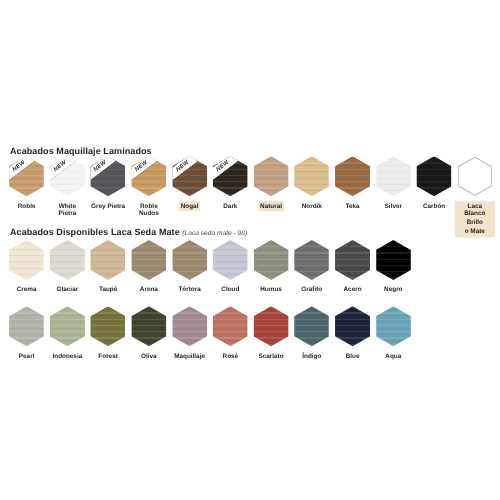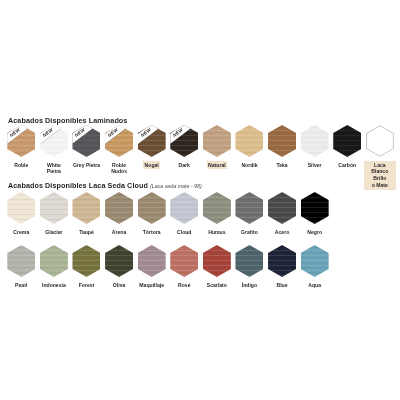--- a/index.html
+++ b/index.html
@@ -131,21 +131,21 @@
   }
 
   ::selection { background: #d9c7a8; }
 </style>
 </head>
 <body>
 
 <div id="page">
 
   <div id="head-laminados" class="section-head">
-    <span>Acabados Disponibles Laminados</span>
+    <span>Acabados Maquillaje Laminados</span>
   </div>
 
   <div id="row-laminados" class="row">
       <div class="swatch">
         <div class="hex" style="background: rgb(201, 154, 110);">
           <div class="grain "></div>
           <div class="new-ribbon">NEW</div>
         </div>
         <div class="label">Roble</div>
       </div>
@@ -221,21 +221,21 @@
             <polygon points="14,0.6 27.4,8.3 27.4,23.7 14,31.4 0.6,23.7 0.6,8.3" fill="#ffffff" stroke="#bfbfbf" stroke-width="1"></polygon>
           </svg>
         </div>
         <div class="label hl">Laca Blanco
 Brillo
 o Mate</div>
       </div>
     </div>
 
   <div id="head-laca" class="section-head">
-    <span>Acabados Disponibles Laca Seda Cloud</span>
+    <span>Acabados Disponibles Laca Seda Mate</span>
     <span class="sub">(Laca seda mate - 98)</span>
   </div>
 
   <div id="row-laca-1" class="row">
       <div class="swatch">
         <div class="hex" style="background: rgb(239, 230, 213);">
           <div class="grain "></div>
         </div>
         <div class="label">Crema</div>
       </div>

